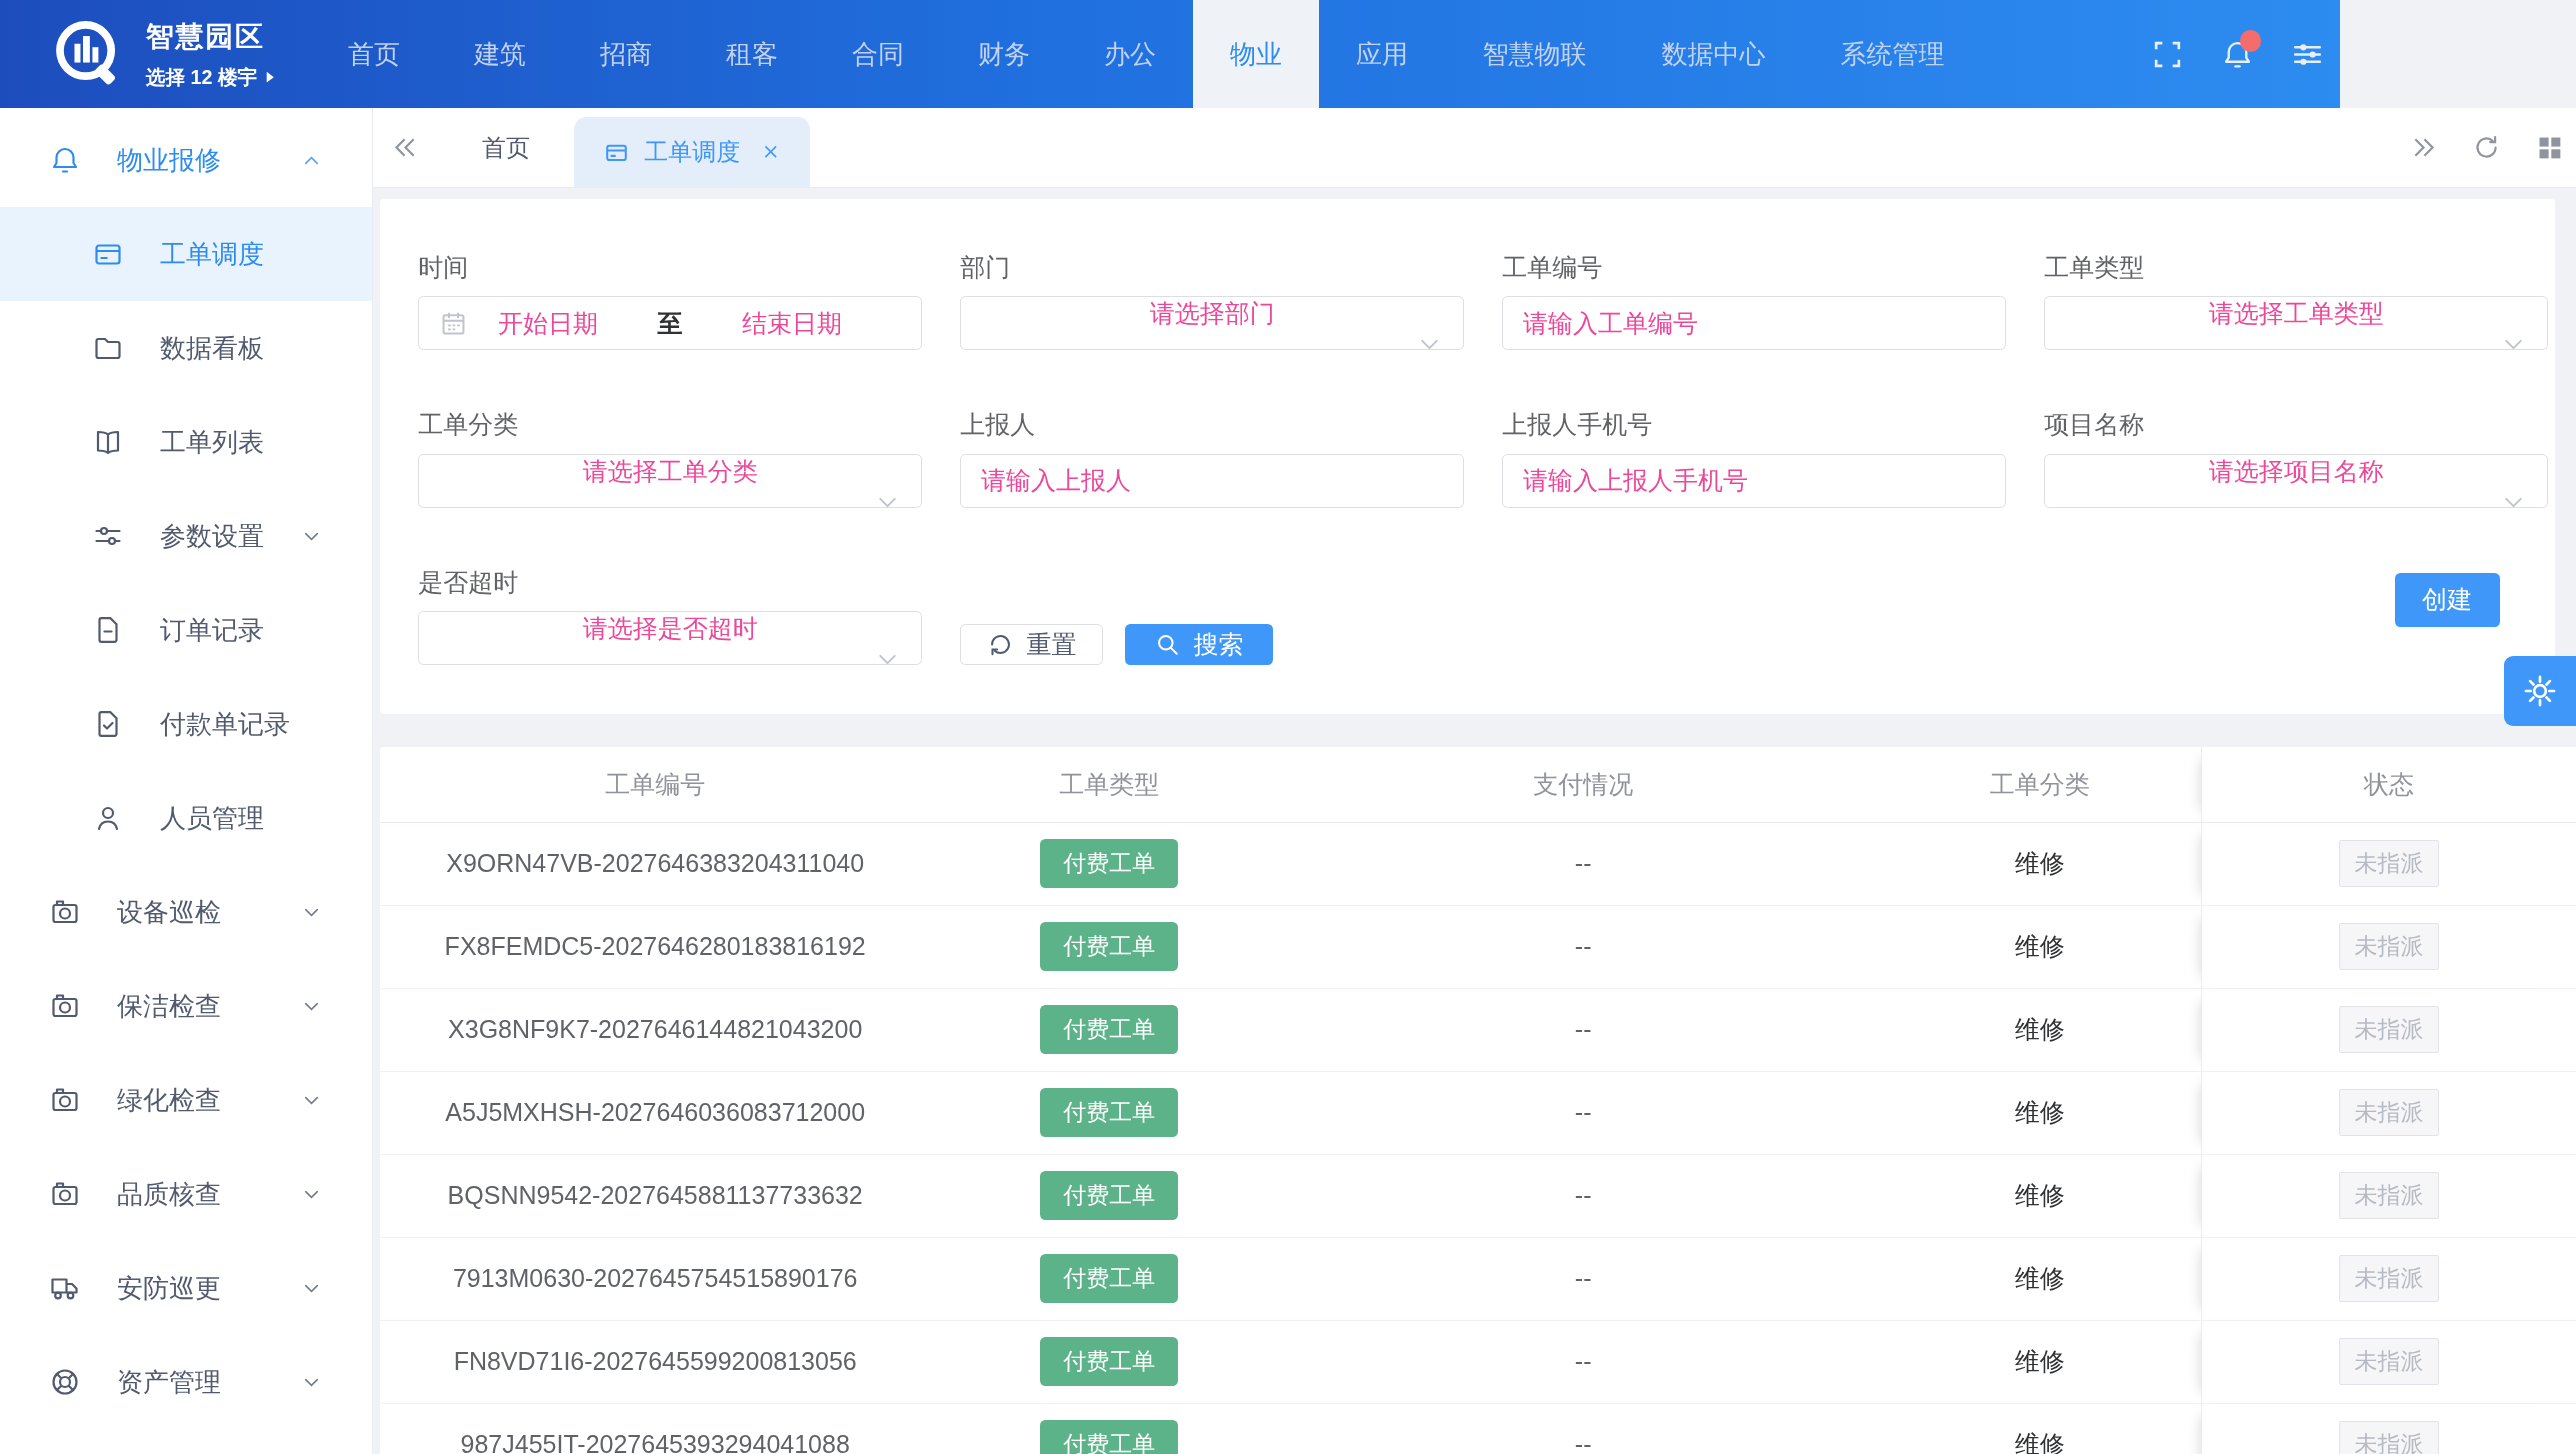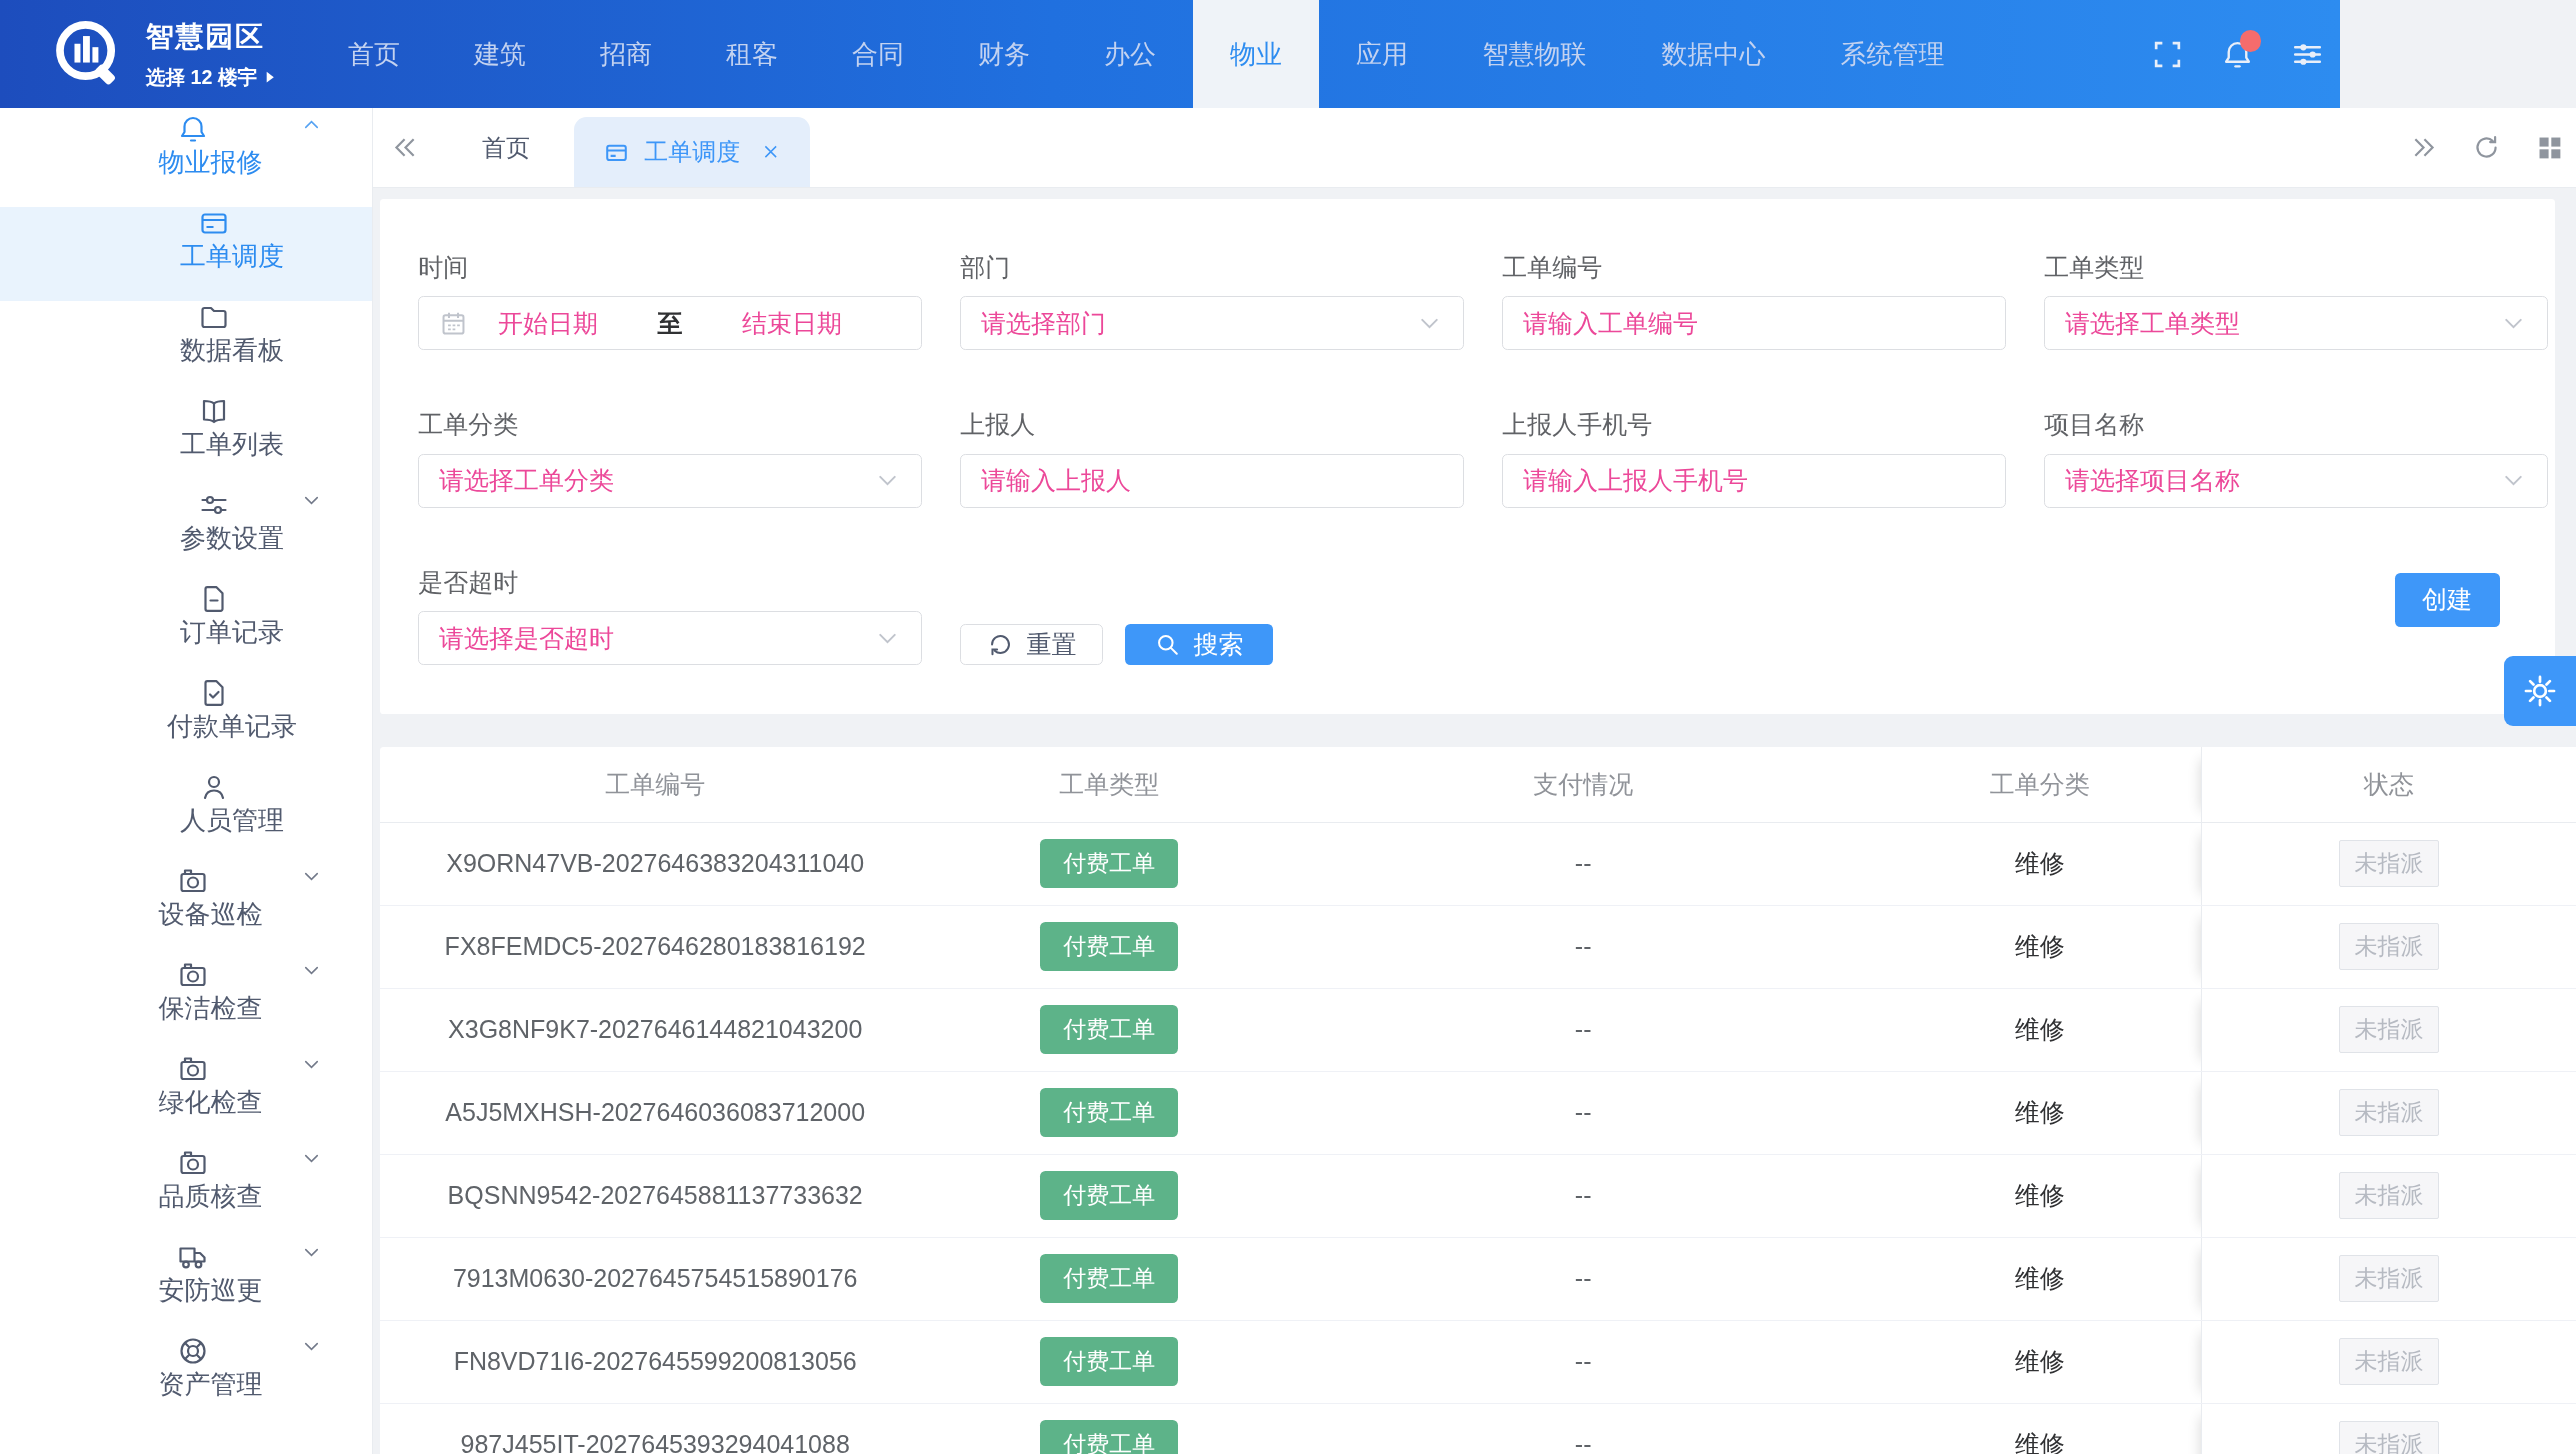--- a/index.html
+++ b/index.html
@@ -21,21 +21,21 @@
     font-size:26px;color:#c3d2f0;cursor:pointer;}
   .nav-item.wide{width:179px;}
   .nav-item.active{background:#eff3f8;color:#2d8cf0;}
   .topbar-icons{position:absolute;right:0;top:0;height:108px;display:flex;align-items:center;gap:37px;padding-right:16px;}
   .tico{width:33px;height:33px;color:#e9eff9;position:relative;cursor:pointer;display:inline-flex;}
   .tico .dot{position:absolute;right:-7.2px;top:-7.2px;width:21.5px;height:21.5px;border-radius:50%;background:#f56c6c;}
 
   
   .sidebar{position:absolute;top:108px;left:0;width:373px;bottom:0;background:#fff;
     border-right:0.9px solid #e9ecf0;box-sizing:border-box;padding-top:5.4px;z-index:20;}
-  .side-item{height:94px;display:flex;align-items:center;position:relative;font-size:26px;color:#515a6e;cursor:pointer;flex-direction:column;}
+  .side-item{height:94px;display:flex;align-items:center;position:relative;font-size:26px;color:#515a6e;cursor:pointer;}
   .side-item.group{padding-left:49px;}
   .side-item.sub{padding-left:92px;}
   .side-item.active{background:#e9f3fd;color:#2d8cf0;}
   .side-item.hl{color:#2d8cf0;}
   .side-icon{width:32px;height:32px;margin-right:36px;flex:0 0 32px;}
   .side-chevron{position:absolute;right:49px;width:23px;height:23px;opacity:.8;}
 
   
   .tabbar{position:absolute;top:108px;left:373px;right:0;height:80px;background:#fff;
     border-bottom:0.9px solid #e9ecf0;box-sizing:border-box;display:flex;align-items:center;z-index:10;}
@@ -53,21 +53,21 @@
   .content{position:absolute;left:373px;top:188px;right:0;bottom:0;background:#f0f2f5;overflow:hidden;}
   .filter-card{margin:10.7px 21.5px 0 7.2px;height:515px;background:#fff;border-radius:3.6px;
     box-sizing:border-box;padding:52px 0 0 38px;position:relative;}
   .fields{display:grid;grid-template-columns:repeat(4,504px);column-gap:38px;}
   .field{margin-bottom:58px;}
   .row3{display:flex;align-items:flex-end;}
   .row3 .field{margin-bottom:0;width:504px;}
   .field-label{font-size:25px;color:#606266;margin-bottom:12.5px;}
   .control{height:54px;border:0.9px solid #dcdee2;border-radius:5.4px;box-sizing:border-box;
     display:flex;align-items:center;padding:0 19.7px;font-size:25px;background:#fff;cursor:text;}
-  .control.select{cursor:pointer;}
+  .control.select{cursor:pointer;flex-direction:column;}
   .ph{color:#ec4899;}
   .ctl-ico{width:29px;height:29px;color:#c0c4cc;flex:0 0 29px;}
   .chev{margin-left:auto;}
   .dr-start{margin-left:30px;}
   .dr-sep{color:#303133;font-weight:600;}
   .sp{flex:1;}
   .btn{height:41px;border-radius:5.4px;font-size:25px;display:flex;align-items:center;justify-content:center;gap:12.5px;cursor:pointer;box-sizing:border-box;border:none;font-family:inherit;}
   .btn-reset{width:143px;margin-left:38px;background:#fff;border:0.9px solid #dcdee2;color:#515a6e;}
   .btn-search{width:148px;margin-left:21.5px;background:#3e97f9;color:#fff;}
   .btn-create{position:absolute;top:374px;right:55px;width:105px;height:54px;background:#3e97f9;color:#fff;border:none;border-radius:5.4px;font-size:25px;cursor:pointer;font-family:inherit;}

